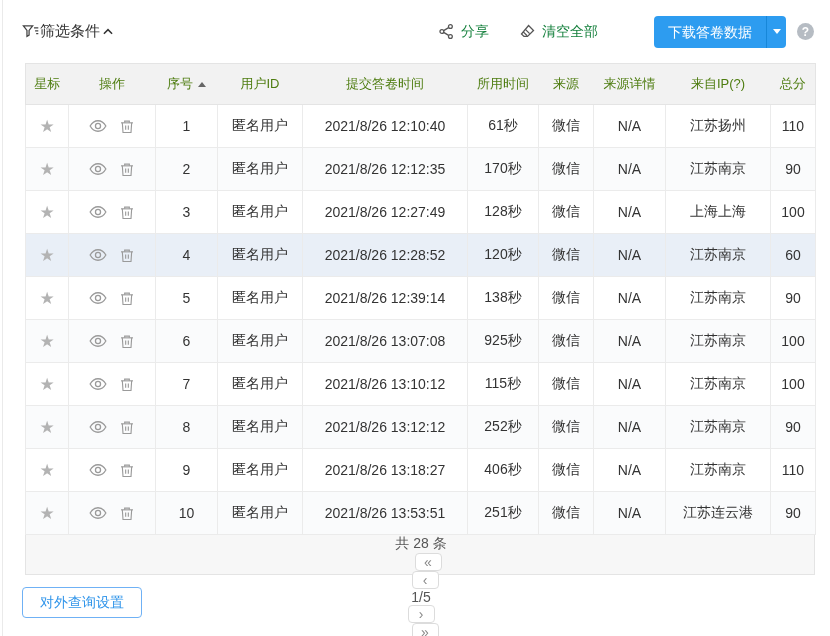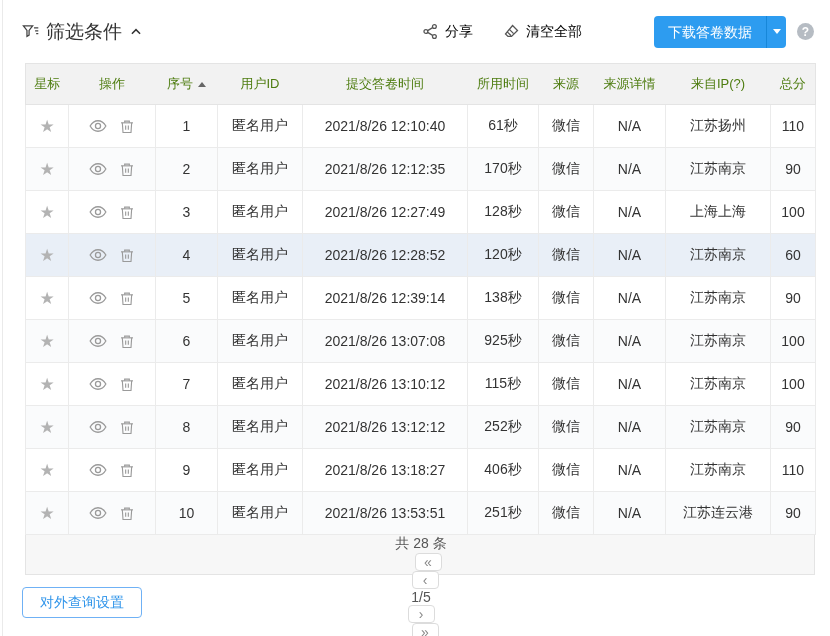--- a/index.html
+++ b/index.html
@@ -6,26 +6,26 @@
   html,body { margin:0; padding:0; }
   body {
     width:830px; height:636px; background:#fff; position:relative;
     font-family:"Liberation Sans","DejaVu Sans",sans-serif; color:#333;
     overflow:hidden;
   }
   .panel-left-border { position:absolute; left:2px; top:0; bottom:0; width:1px; background:#eaeaea; }
 
   
   .toolbar { height:63px; display:flex; align-items:center; padding:0 16px 0 22px; }
-  .filter-group { display:flex; align-items:center; gap:7px; font-size:19px; color:#333; cursor:pointer; }
+  .filter-group { display:flex; align-items:center; gap:1px; font-size:15px; color:#333; cursor:pointer; }
   .filter-group svg { display:block; }
   .toolbar-spacer { flex:1; }
-  .tb-action { display:flex; align-items:center; gap:6px; font-size:14px; color:#000000; cursor:pointer; margin-left:30px; }
+  .tb-action { display:flex; align-items:center; gap:6px; font-size:14px; color:#15803d; cursor:pointer; margin-left:30px; }
   .tb-action svg { display:block; }
-  .download-split { display:flex; margin-left:24px; cursor:pointer;padding-left:48px; }
+  .download-split { display:flex; margin-left:8px; cursor:pointer;padding-left:48px; }
   .dl-main {
     background:#2d9cf0; color:#fff; font-size:14px; line-height:32px; height:32px;
     padding:0 14px; border-radius:4px 0 0 4px; white-space:nowrap;
   }
   .dl-caret {
     background:#2d9cf0; width:20px; height:32px; border-left:1px solid #1787d9;
     border-radius:0 4px 4px 0; display:flex; align-items:center; justify-content:center;
   }
   .dl-caret i { width:0; height:0; border-left:4px solid transparent; border-right:4px solid transparent; border-top:5px solid #fff; }
   .help-circle {

